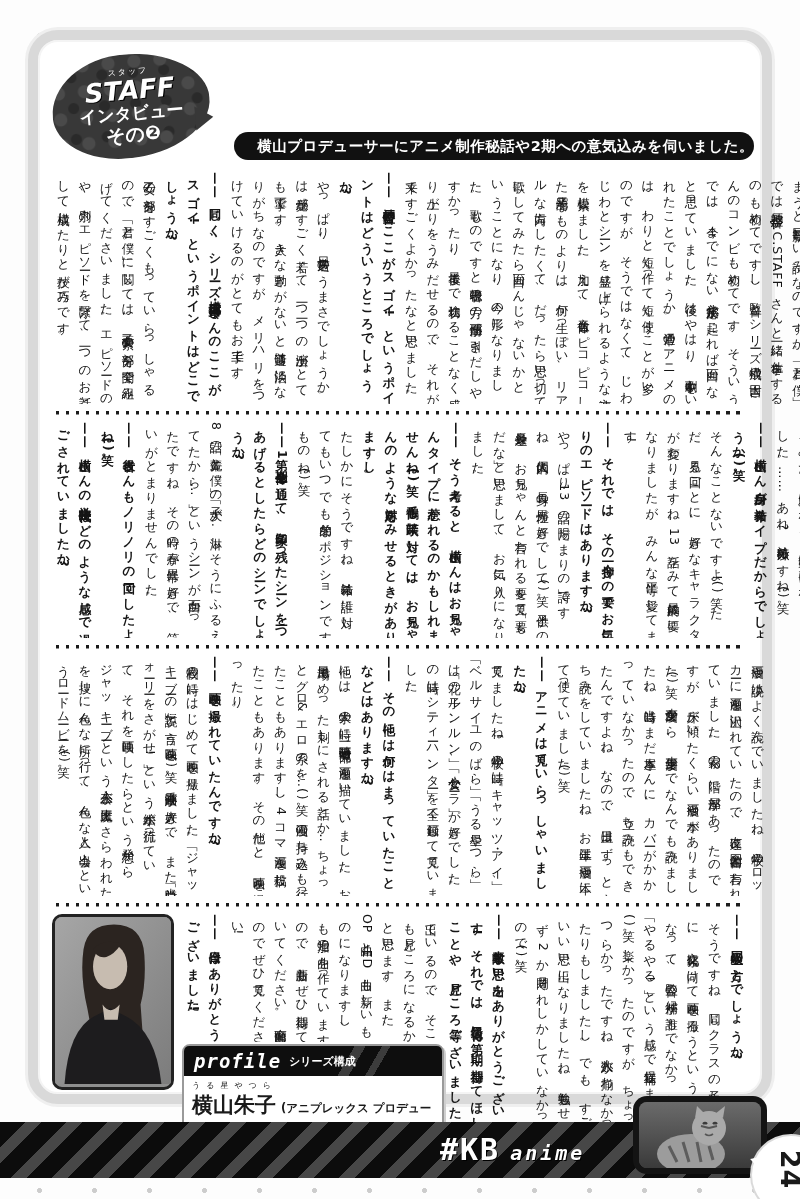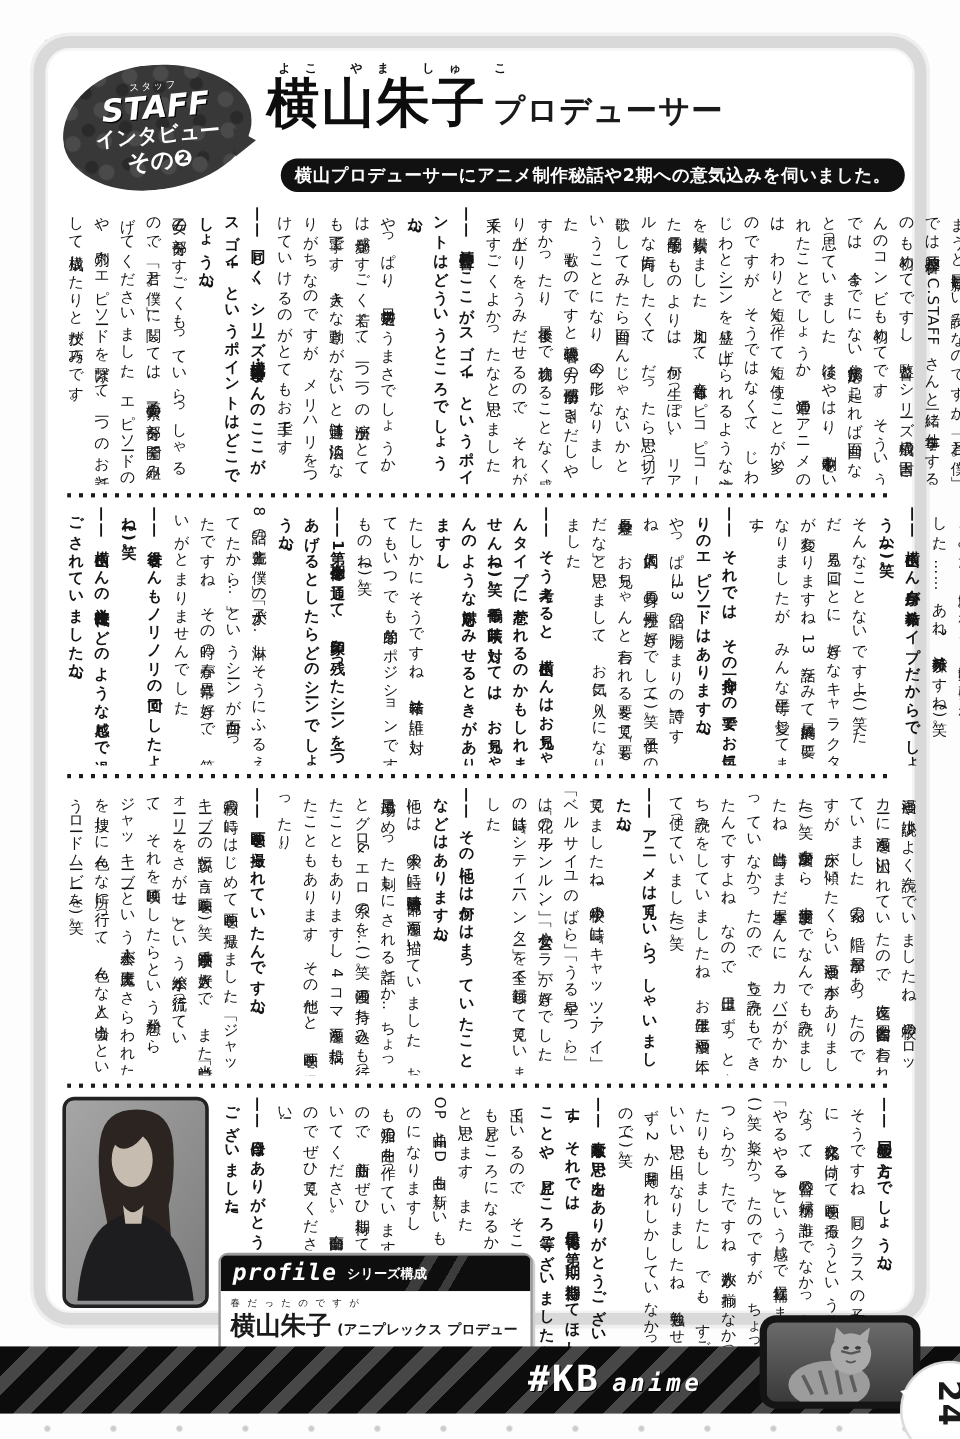--- a/index.html
+++ b/index.html
@@ -47,21 +47,21 @@
   .staff-line3 { font-size:19px; font-weight:bold; line-height:1.2; }
 
   .title-block { position:absolute; left:184px; top:10px; white-space:nowrap; }
   .title-furi { font-size:10px; font-weight:bold; letter-spacing:12px; margin-left:10px; color:#111; }
   .title-main { font-size:44px; font-weight:900; letter-spacing:2px; color:#0d0d0d; line-height:1.05; }
   .title-role { font-size:26px; font-weight:900; letter-spacing:1px; }
 
   .subtitle-bar {
     position:absolute; left:196px; right:8px; top:92px; height:28px;
     background:#111111; border-radius:14px;
-    display:flex; align-items:center; justify-content:center;
+    display:flex; align-items:center; justify-content:flex-end;
     color:#ffffff; font-size:14.5px; font-weight:bold; letter-spacing:0.5px;
     white-space:nowrap; overflow:hidden;
   }
 
   
   .band {
     writing-mode:vertical-rl; text-orientation:mixed;
     margin:0 14px; overflow:hidden;
     font-size:12.5px; line-height:1.72; letter-spacing:1px;
     color:#151515;
@@ -139,27 +139,20 @@
 <body>
 
 <div class="card">
 
   <div class="header">
     <div class="staff-badge">
       <span class="staff-furi">スタッフ</span>
       <span class="staff-line1">STAFF</span>
       <span class="staff-line2">インタビュー</span>
       <span class="staff-line3">その❷</span>
-    </div>
-    <div class="title-block">
-      <div class="title-furi">よこ やま しゅ こ</div>
-      <div>
-        <span class="title-main">横山朱子</span>
-        <span class="title-role">プロデューサー</span>
-      </div>
     </div>
     <div class="subtitle-bar">
       <span>横山プロデューサーにアニメ制作秘話や2期への意気込みを伺いました。</span>
     </div>
   </div>
 
   <div class="band" id="band1">
       <p>作品として同じものはないので、言ってしまうと毎回新しい試みなのですが。「君と僕。」では神戸監督がJ.C.STAFFさんと一緒に仕事をするのも初めてですし、監督とシリーズ構成の吉田さんのコンビも初めてです。そういう意味では、今までにない化学反応が起これば面白いなと思っていました。後はやはり、劇中歌をいれたことでしょうか。通常のアニメの劇伴は、わりと短く作って短く使うことが多いのですが、そうではなくて、じわじわとシーンを盛り上げられるような方法を模索しました。加えて、音自体もピコピコした電子的なものよりは、何か生っぽい、リアルな方向にしたくて、だったら思い切って歌にしてみたら面白いんじゃないかということになり、今の形になりました。歌ものですと視聴者の方の感情面が引きだしやすかったり、最後まで途切れることなく盛り上がりをうみだせるので、それが実現出来てすごくよかったなと思いました。</p>
       <p class="q">——神戸監督のここがスゴイ! というポイントはどういうところでしょうか?</p>
       <p>やっぱり、日常芝居のうまさでしょうか。監督は感覚がすごく若くて、一つ一つの演出がとても丁寧です。大きな動きがないと普通は淡泊になりがちなのですが、メリハリをつけていけるのがとてもお上手です。</p>
@@ -227,21 +220,21 @@
         <p>そうですね。同じクラスの子たちと一緒に、文化祭に向けて映画を撮ろうということになって、監督の候補が誰もでなかったので「やるやる!」という感じで立候補しました(笑)。楽しかったのですが、ちょっとつらかったですね。人数が揃わなかったりもしましたし。でも、すごくいい思い出になりましたね。勉強もせず、2か月間それしかしていなかったので(笑)。</p>
         <p class="q">——素敵な思い出をありがとうございます! それでは、最後に第2期に期待してほしいことや、見どころ等ございましたらお教えください。</p>
       </div>
 
     <div class="profile-box">
       <div class="profile-head">
         <span class="profile-logo">profile</span>
         <span class="profile-label">シリーズ構成</span>
       </div>
       <div class="profile-body">
-        <div class="profile-furi">春だったのですが</div>
+        <div class="profile-furi">うる星やつら</div>
         <div>
           <span class="profile-name">横山朱子</span>
           <span class="profile-title">(アニプレックス プロデューサー)</span>
         </div>
         <div class="profile-desc">「デュラララ!!」や「夏目友人帳」シリーズを担当。</div>
       </div>
     </div>
   </div>
 </div>
 

